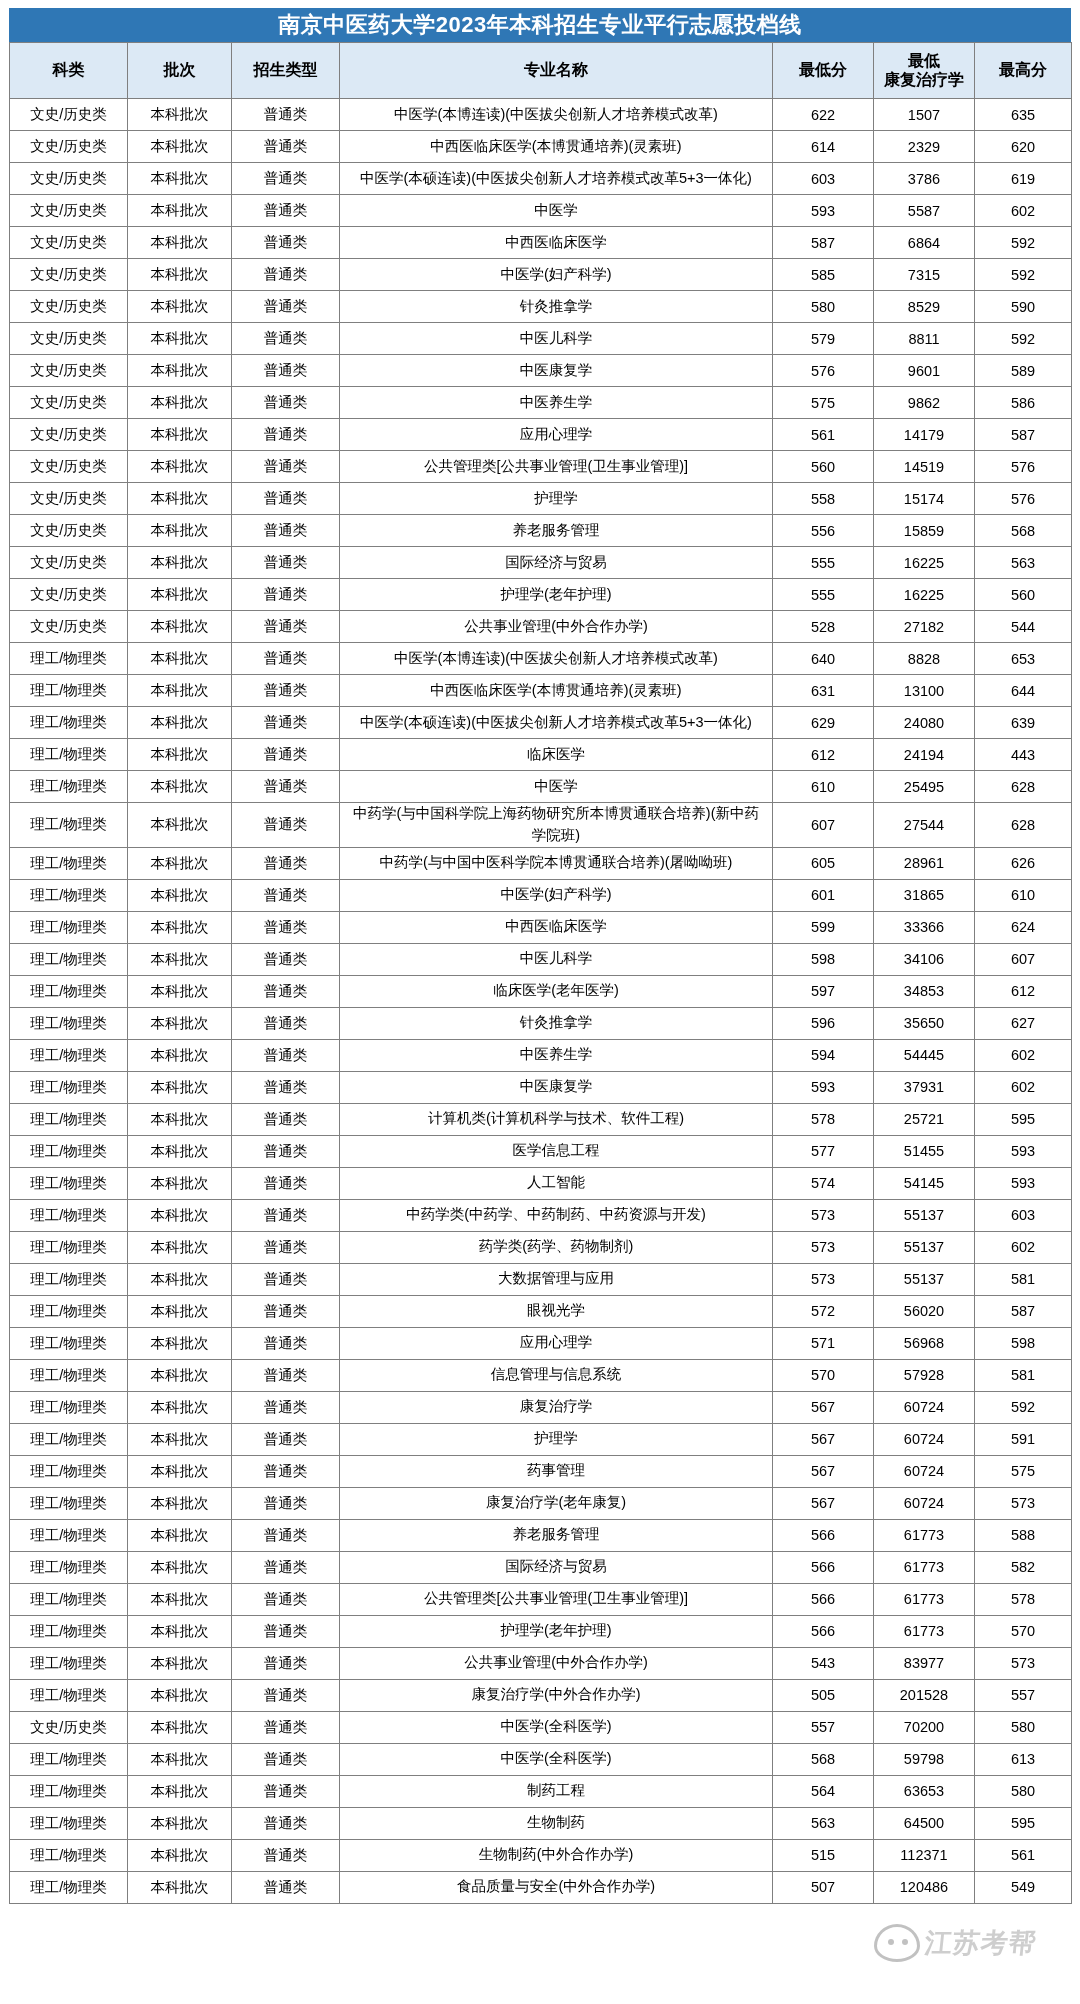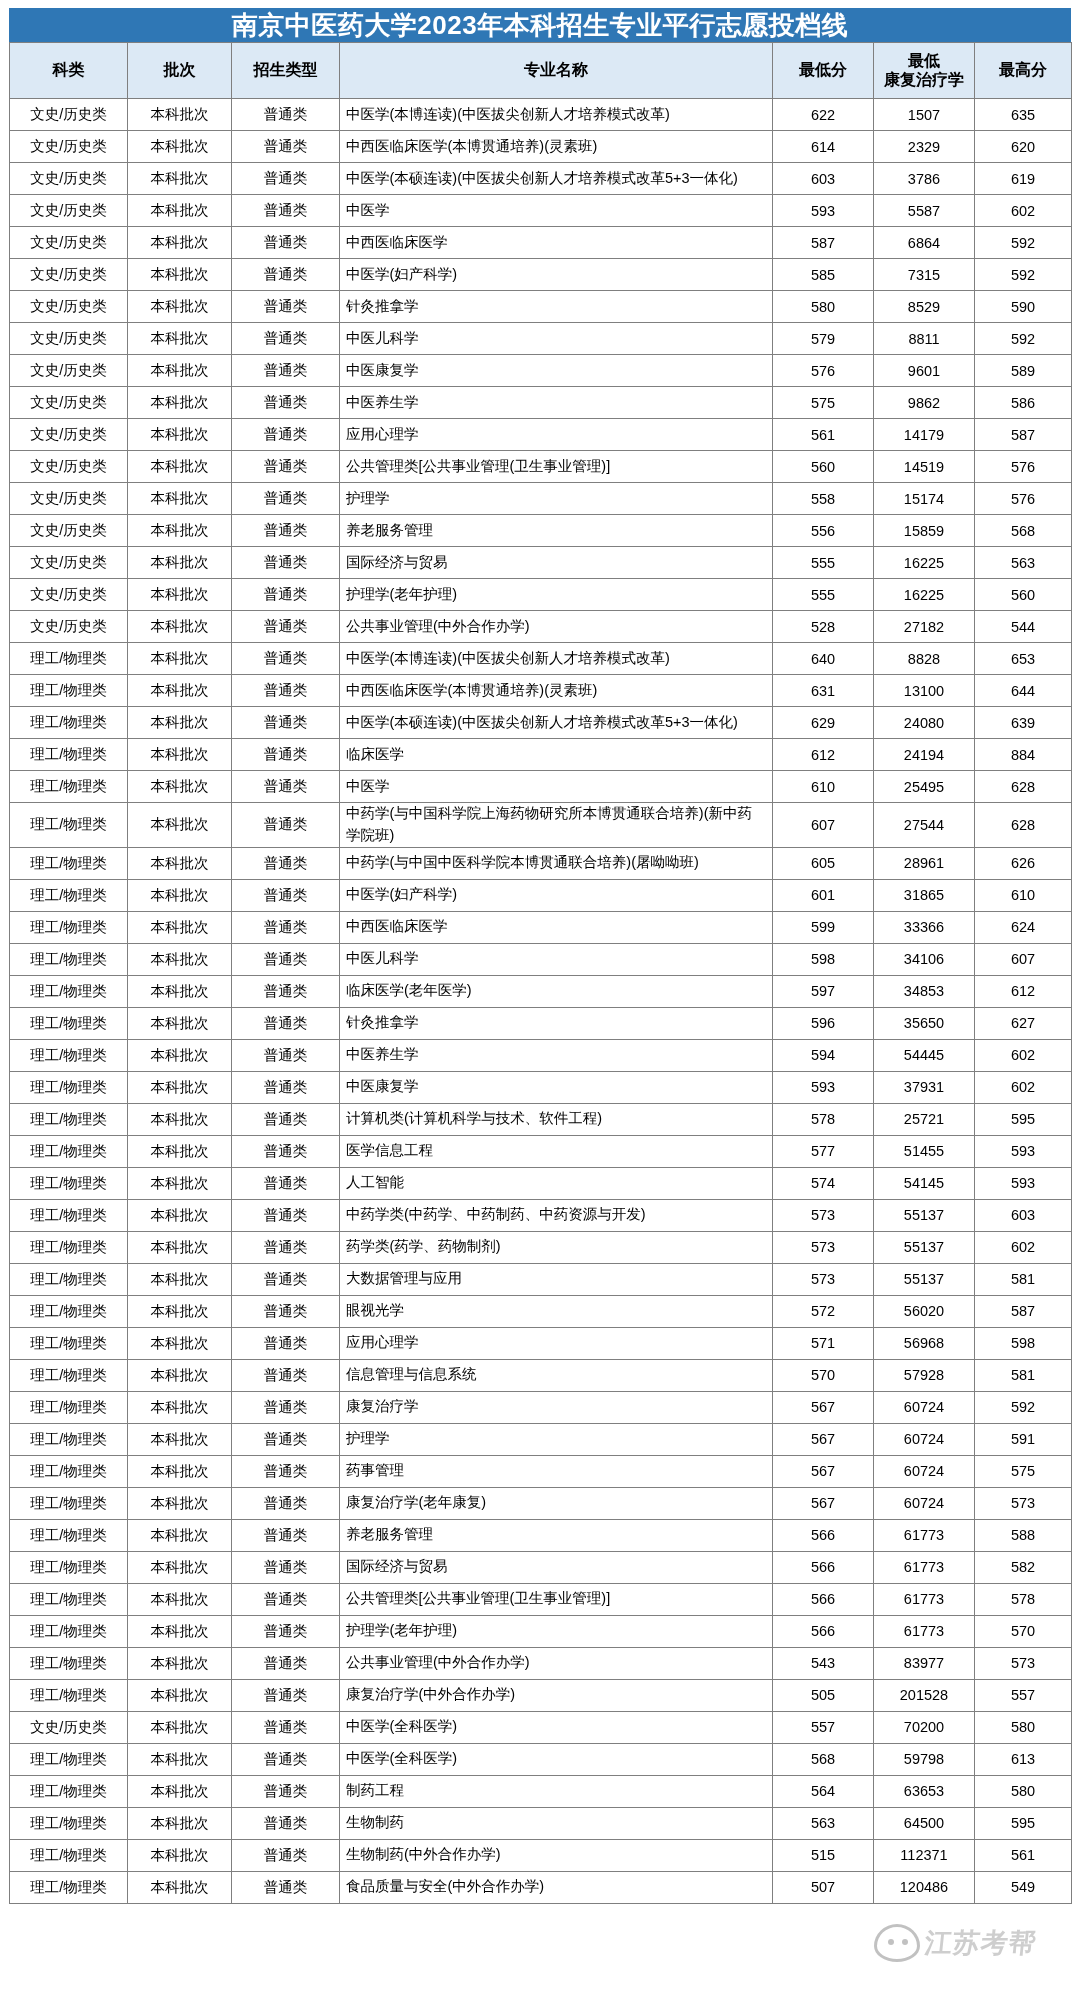--- a/index.html
+++ b/index.html
@@ -20,21 +20,21 @@
     width: 1080px;
     height: 2004px;
     padding: 8px 9px 0 9px;
     position: relative;
   }
 
   .title-bar {
     height: 34px;
     background: #2f77b5;
     color: #ffffff;
-    font-size: 26px;
+    font-size: 22px;
     font-weight: bold;
     letter-spacing: 0.5px;
     display: flex;
     align-items: center;
     justify-content: center;
     border: 1px solid #2f77b5;
   }
 
   table.data {
     width: 1062px;
@@ -60,21 +60,21 @@
     line-height: 1.15;
     vertical-align: middle;
   }
 
   table.data tbody td {
     height: 32px;
     vertical-align: middle;
   }
 
   td.c-kelei, td.c-pici, td.c-leixing { text-align: center; }
-  td.c-zhuanye { text-align: left; padding-left: 9px; line-height: 1.5; }
+  td.c-zhuanye { text-align: center; padding-left: 9px; line-height: 1.5; }
   td.c-min, td.c-rank, td.c-max { text-align: center; }
 
   
   col.w-kelei   { width: 118px; }
   col.w-pici    { width: 104px; }
   col.w-leixing { width: 108px; }
   col.w-zhuanye { width: 433px; }
   col.w-min     { width: 101px; }
   col.w-rank    { width: 101px; }
   col.w-max     { width: 97px;  }
@@ -332,21 +332,21 @@
           <td class="c-rank">24080</td>
           <td class="c-max">639</td>
         </tr>
         <tr>
           <td class="c-kelei">理工/物理类</td>
           <td class="c-pici">本科批次</td>
           <td class="c-leixing">普通类</td>
           <td class="c-zhuanye">临床医学</td>
           <td class="c-min">612</td>
           <td class="c-rank">24194</td>
-          <td class="c-max">884</td>
+          <td class="c-max">443</td>
         </tr>
         <tr>
           <td class="c-kelei">理工/物理类</td>
           <td class="c-pici">本科批次</td>
           <td class="c-leixing">普通类</td>
           <td class="c-zhuanye">中医学</td>
           <td class="c-min">610</td>
           <td class="c-rank">25495</td>
           <td class="c-max">628</td>
         </tr>

